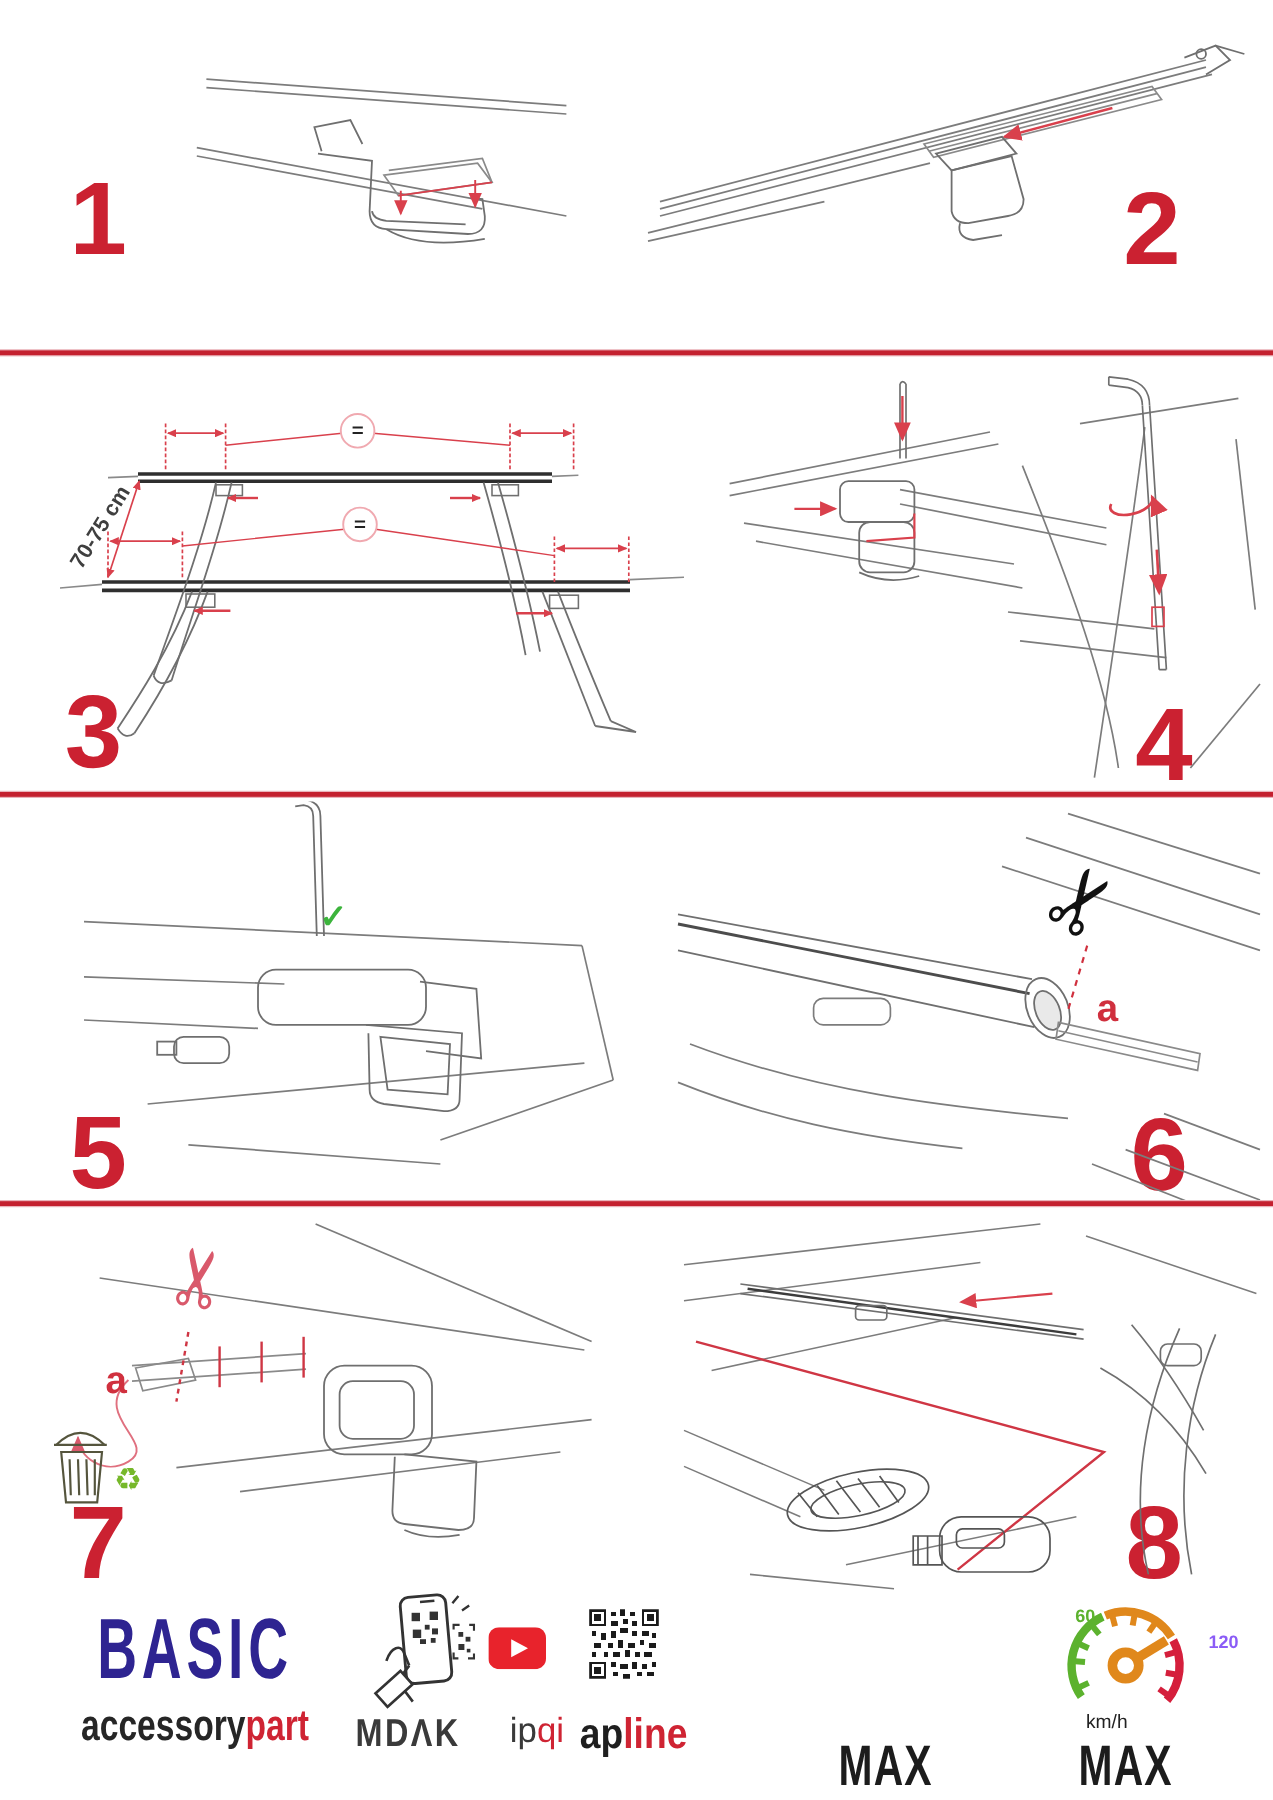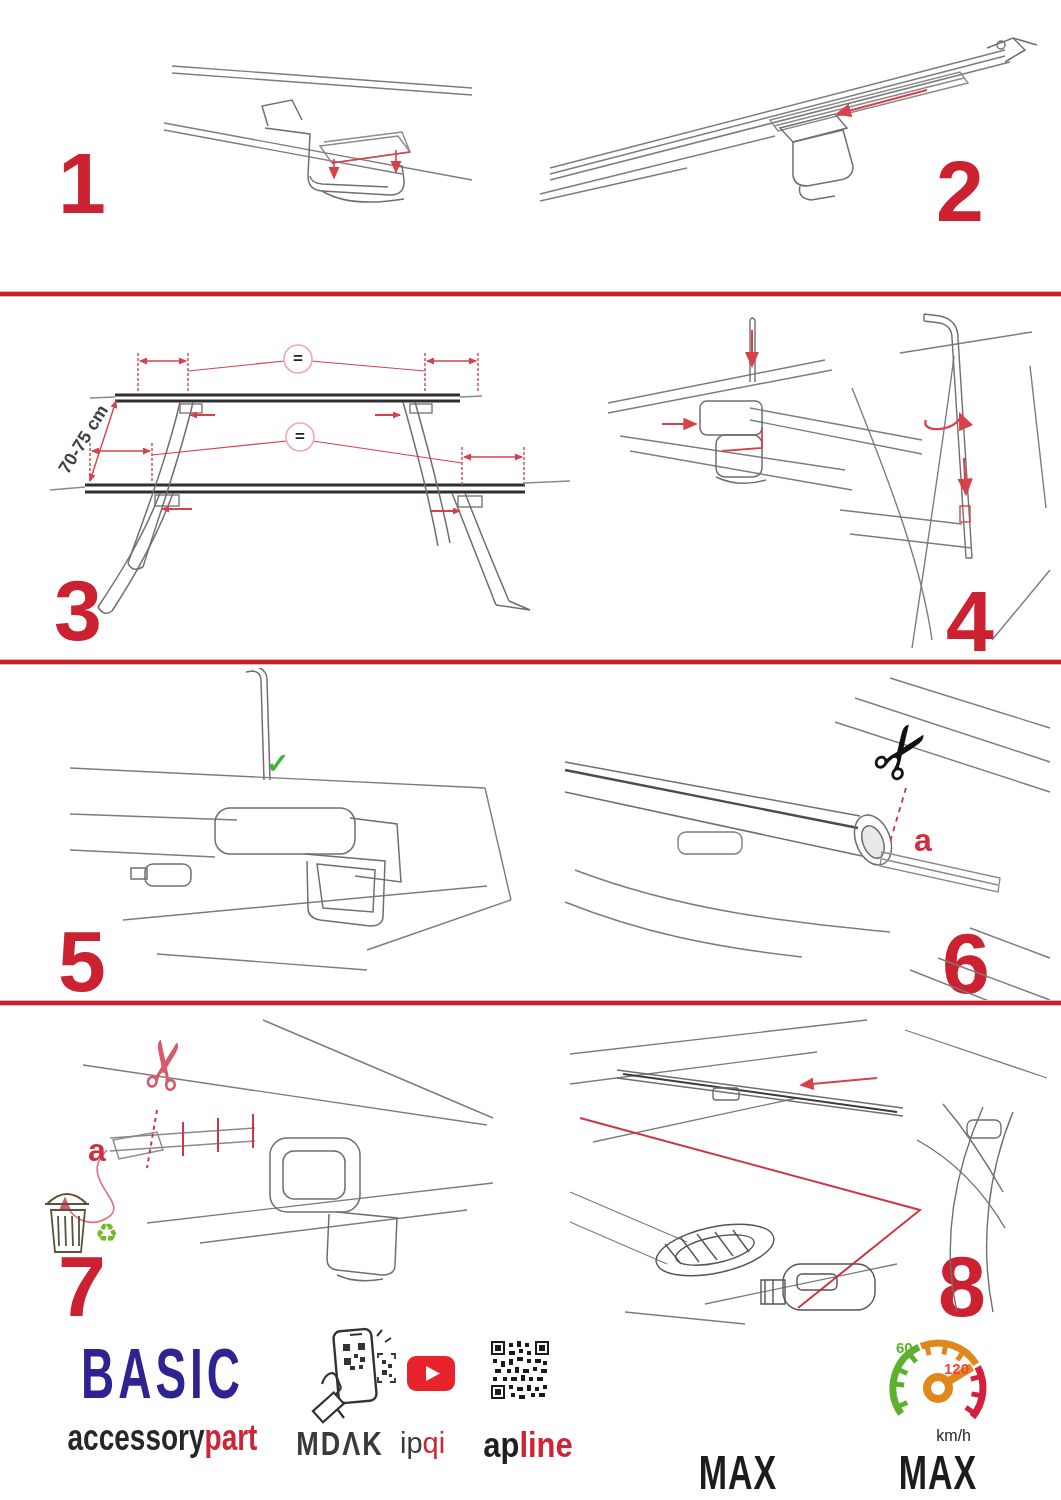--- a/index.html
+++ b/index.html
@@ -17,31 +17,31 @@
   .ft-basic{position:absolute;left:70px;top:1338px;width:185px;text-align:center;
             font-size:46px;font-weight:600;color:#2e2491;letter-spacing:4px;
             transform:scaleY(1.55);transform-origin:top center;line-height:1;}
   .ft-sub{position:absolute;left:55px;top:1420px;width:215px;text-align:center;
           font-size:28px;font-weight:700;color:#262626;letter-spacing:0;
           transform:scaleY(1.3);transform-origin:top center;line-height:1;}
   .ft-sub .red{color:#cf2433;}
   .ft-mdak{position:absolute;left:290px;top:1429px;width:100px;text-align:center;
            font-size:27px;font-weight:700;color:#3a3a3a;letter-spacing:2px;
            transform:scaleY(1.2);transform-origin:top center;line-height:1;}
-  .ft-ipqi{position:absolute;left:400px;top:1429px;width:70px;text-align:left;
+  .ft-ipqi{position:absolute;left:400px;top:1429px;width:70px;text-align:right;
            font-size:29px;font-weight:400;color:#3a3a3a;line-height:1;}
   .ft-ipqi .red{color:#cf2433;}
   .ft-apline{position:absolute;left:478px;top:1427px;width:100px;text-align:center;
            font-size:31px;font-weight:600;color:#1f1f1f;line-height:1;
            transform:scaleY(1.15);transform-origin:top center;}
   .ft-apline .red{color:#cf2433;}
   .ft-max{position:absolute;text-align:center;font-size:34px;font-weight:600;color:#1c1c1c;
           letter-spacing:1px;transform:scaleY(1.4);transform-origin:top center;line-height:1;}
   .sp-num{position:absolute;font-size:15px;font-weight:700;line-height:1;letter-spacing:0;}
-  .sp-unit{position:absolute;left:905px;top:1428px;width:66px;text-align:right;
+  .sp-unit{position:absolute;left:905px;top:1428px;width:66px;text-align:left;
            font-size:16px;color:#222;line-height:1;}
 </style>
 </head>
 <body>
 
 <div class="page">
 
   <div class="step-num" style="left:58px;top:140px;">1</div>
 
   <div class="panel" style="left:150px;top:28px;">
@@ -523,17 +523,17 @@
           <path d="M43.5,-11.6 L32.8,-8.8"></path>
             <path d="M44.3,7.8 L33.5,5.9"></path>
             <path d="M36.9,25.7 L27.9,19.4"></path>
         </g>
         <path d="M6,-4 L34,-21" stroke="#e0881c" stroke-width="8"></path>
         <circle cx="0" cy="0" r="11" stroke="#e0881c" stroke-width="8"></circle>
       </g>
     </svg>
   </div>
   <div class="sp-num" style="left:896px;top:1340px;color:#5cb22e;">60</div>
-  <div class="sp-num" style="left:944px;top:1361px;color:#ef4444;">120</div>
+  <div class="sp-num" style="left:1007px;top:1361px;color:#8b5cf6;">120</div>
   <div class="sp-unit">km/h</div>
   <div class="ft-max" style="left:878px;top:1448px;width:120px;">MAX</div>
 
 </div>
 
 </body></html>

